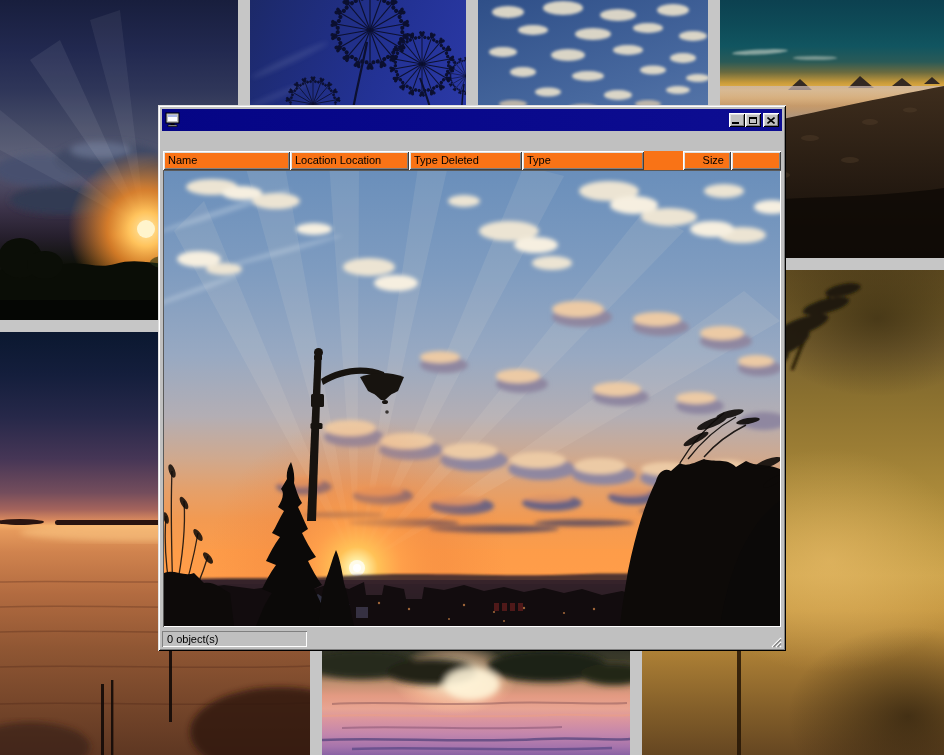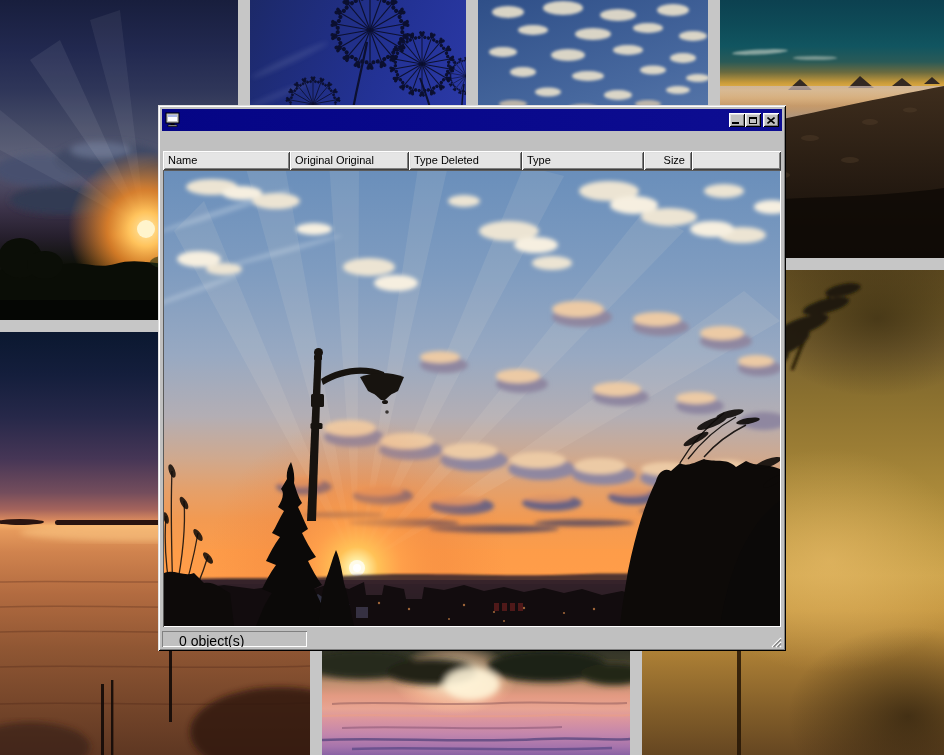--- a/index.html
+++ b/index.html
@@ -40,31 +40,31 @@
   .cbtn{width:16px;height:14px;background:#c0c0c0;border:0;padding:0;margin:0;position:relative;
         box-shadow:inset 1px 1px 0 #fff, inset -1px -1px 0 #000, inset 2px 2px 0 #dfdfdf, inset -2px -2px 0 #808080;
         display:flex;align-items:center;justify-content:center;}
   .cbtn.close{margin-left:2px;}
   .g-min{position:absolute;left:3px;bottom:3px;width:7px;height:2px;background:#000;}
   .g-max{width:8px;height:7px;border:1px solid #000;border-top-width:2px;box-sizing:border-box;}
   .menubar{position:absolute;left:4px;top:26px;right:4px;height:20px;display:flex;align-items:center;
            font-size:11px;color:#000;}
   .mi{padding:2px 7px;}
   .mi u{text-decoration:underline;}
-  .colheaders{position:absolute;left:5px;top:46px;width:618px;height:19px;display:flex;background:#e5e5e5;}
+  .colheaders{position:absolute;left:5px;top:46px;width:618px;height:19px;display:flex;background:#f97316;}
   .hcell{box-sizing:border-box;height:19px;font-size:11px;color:#000;padding:3px 5px 0 5px;white-space:nowrap;overflow:hidden;
          box-shadow:inset 1px 1px 0 #fff, inset -1px -1px 0 #404040, inset 2px 2px 0 #dfdfdf, inset -2px -2px 0 #808080;}
   .c0{width:127px;} .c1{width:119px;} .c2{width:113px;} .c3{width:122px;}
-  .c4{width:48px;text-align:right;padding-right:7px;} .c5{flex:1 1 auto;}
+  .c4{width:48px;text-align:right;padding-right:7px;margin-left:39px;} .c5{flex:1 1 auto;}
   .content{position:absolute;left:5px;top:65px;width:618px;height:457px;background:#87a0bf;
            box-shadow:inset 1px 1px 0 #5a5a5a, inset -1px -1px 0 #fff;}
   .content svg{position:absolute;left:1px;top:1px;}
   .statusbar{position:absolute;left:4px;bottom:4px;right:4px;height:18px;display:flex;gap:4px;align-items:stretch;padding-top:2px;box-sizing:border-box;}
-  .panel{box-shadow:inset 1px 1px 0 #808080, inset -1px -1px 0 #fff;font-size:14px;color:#000;
-         padding:2px 0 0 17px;box-sizing:border-box;white-space:nowrap;overflow:hidden;}
+  .panel{box-shadow:inset 1px 1px 0 #808080, inset -1px -1px 0 #fff;font-size:11px;color:#000;
+         padding:2px 0 0 5px;box-sizing:border-box;white-space:nowrap;overflow:hidden;}
   .p1{width:145px;flex:0 0 auto;}
   .p2{flex:1 1 auto;}
   .grip{position:absolute;right:0;bottom:0;width:13px;height:13px;}
 </style>
 </head>
 <body>
 
 <div class="screen">
 
   <div class="tile" id="t1">
@@ -330,21 +330,21 @@
             <line x1="0.5" y1="0.5" x2="7.5" y2="6.5" stroke="#000" stroke-width="1.6"></line>
             <line x1="7.5" y1="0.5" x2="0.5" y2="6.5" stroke="#000" stroke-width="1.6"></line>
           </svg>
         </button>
       </div>
     </div>
 
 
     <div class="colheaders">
       <div class="hcell c0">Name</div>
-      <div class="hcell c1">Original Original</div>
+      <div class="hcell c1">Location Location</div>
       <div class="hcell c2">Type Deleted</div>
       <div class="hcell c3">Type</div>
       <div class="hcell c4">Size</div>
       <div class="hcell c5"></div>
     </div>
 
     <div class="content">
 
       <svg width="616" height="455" viewBox="0 0 616 455">
         <defs>

